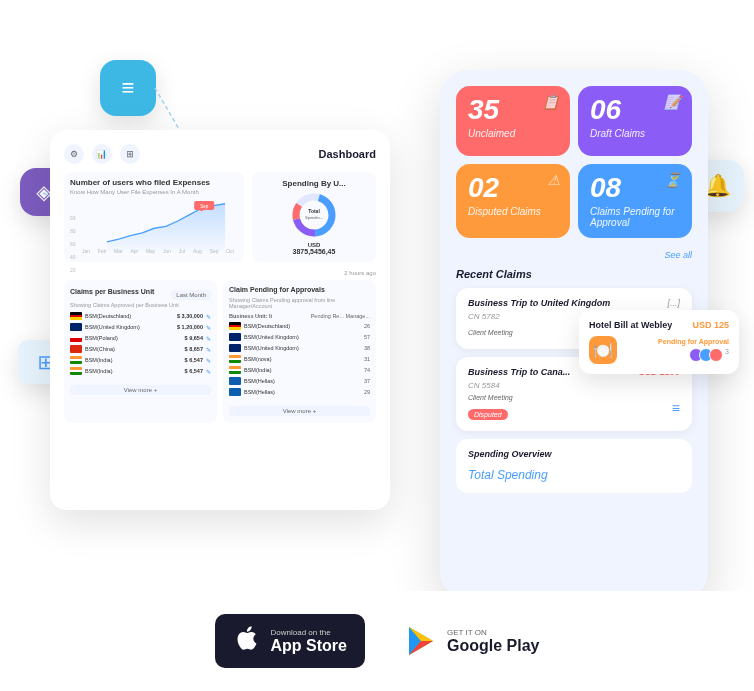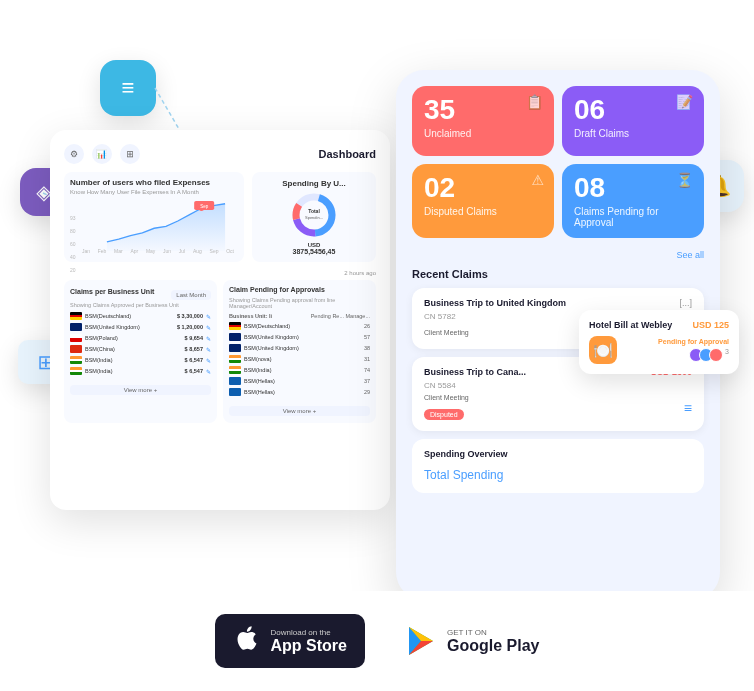--- a/index.html
+++ b/index.html
@@ -126,29 +126,30 @@
       padding: 2px 6px;
       margin-top: 4px;
       width: 100%;
       cursor: pointer;
     }
     .updated-text { font-size: 6px; color: #999; text-align: right; margin-top: 2px; }
 
     
     .mobile-card {
       position: absolute;
-      right: 34px;
+      right: 46px;
       top: 70px;
-      width: 324px;
+      width: 268px;
       height: 530px;
       background: #f0f4ff;
       border-radius: 28px;
       box-shadow: 0 16px 50px rgba(0,0,0,0.15);
       padding: 16px;
       overflow: hidden;
+      font-style: italic;
     }
 
     
     .stats-grid {
       display: grid;
       grid-template-columns: 1fr 1fr;
       gap: 8px;
       margin-bottom: 12px;
     }
     .stat-card {

